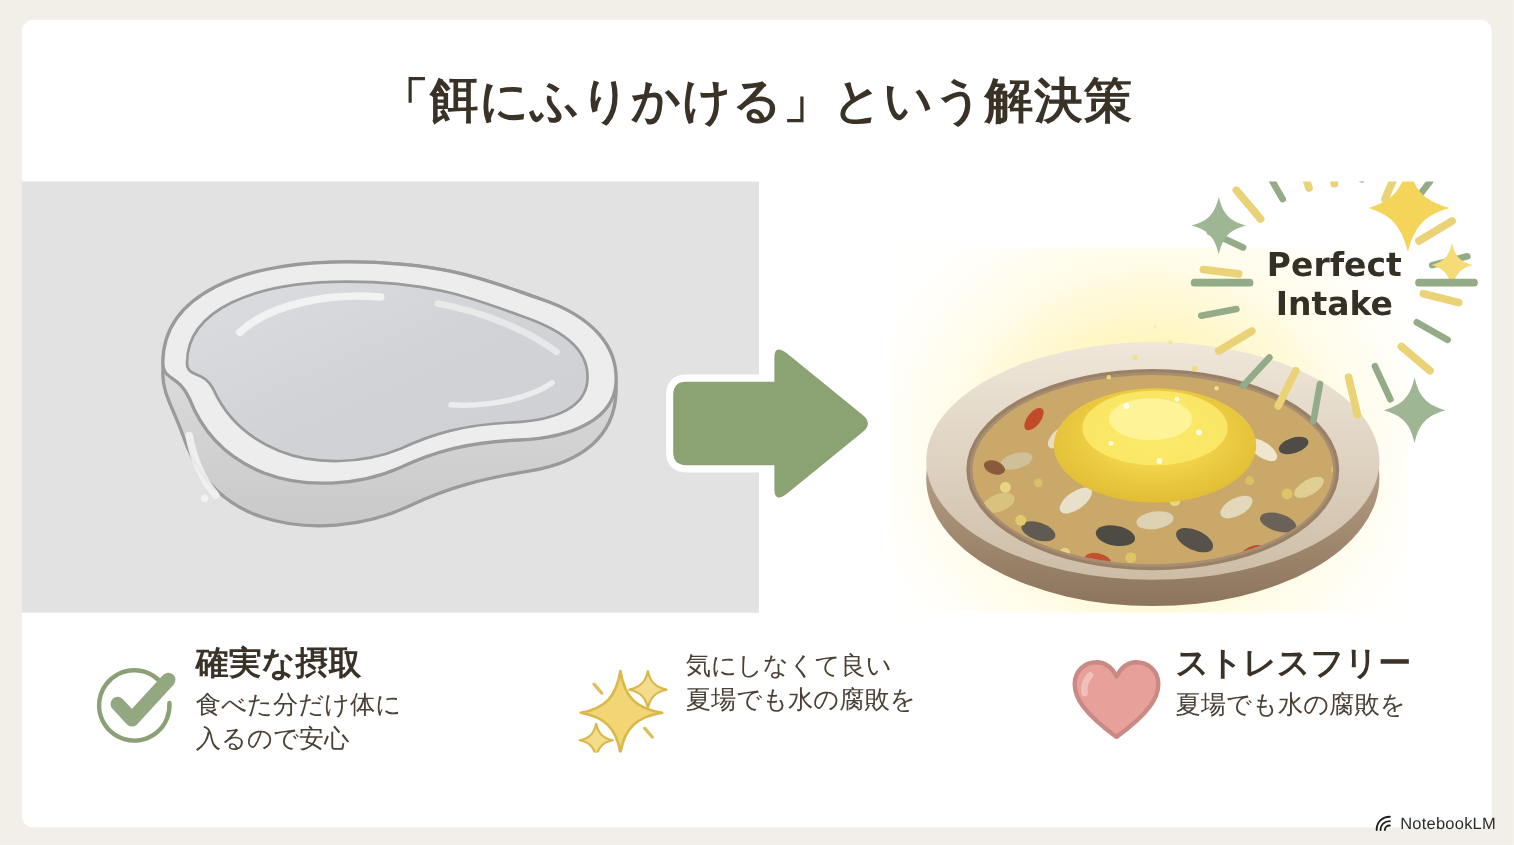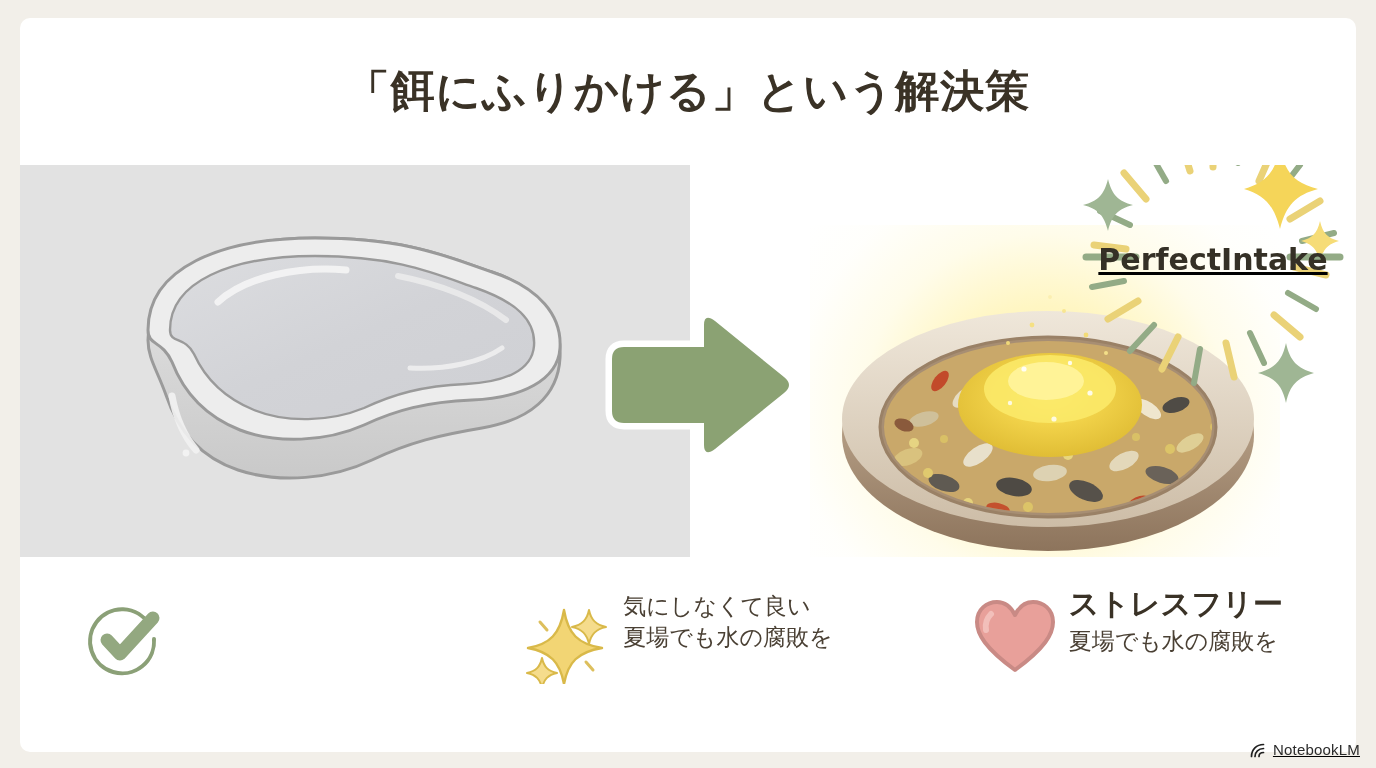--- a/index.html
+++ b/index.html
@@ -114,25 +114,24 @@
     width: 290px;
     height: 290px;
   }
   #badge-text {
     position: absolute;
     left: 358px;
     top: 40px;
     width: 290px;
     height: 110px;
     display: flex;
-    flex-direction: row;
+    flex-direction: column;
     align-items: center;
     justify-content: center;
     line-height: 1.16;
-    text-decoration: underline;
   }
   #badge-text .ln {
     font-size: 30px;
     font-weight: bold;
     color: #353026;
     font-family: "DejaVu Sans", "Liberation Sans", sans-serif;
   }
 
   
   #features {
@@ -174,23 +173,22 @@
     max-width: 250px;
     font-family: "DejaVu Sans", "Liberation Sans", sans-serif;
   }
 
   
   #watermark {
     position: absolute;
     right: 16px;
     bottom: 10px;
     display: flex;
-    align-items: flex-end;
+    align-items: flex-start;
     gap: 6px;
-    text-decoration: underline;
   }
   #watermark .wm-label {
     font-size: 15px;
     color: #2b2b2b;
     letter-spacing: 0.2px;
   }
 </style>
 </head>
 <body>
 
@@ -397,20 +395,27 @@
 
     <div id="features">
 
       <div class="feature">
         <div class="feat-icon">
           <svg width="82" height="82" viewBox="0 0 82 82">
             <path d="M66 26 A32 32 0 1 0 71 41" fill="none" stroke="#8ba077" stroke-width="4" stroke-linecap="round"></path>
             <path d="M24 42 L37 56 L70 20" fill="none" stroke="#93a880" stroke-width="13" stroke-linecap="round" stroke-linejoin="round"></path>
           </svg>
         </div>
+        <div class="feat-text">
+          <div class="feat-title">確実な摂取</div>
+          <div class="feat-desc">
+            <div>食べた分だけ体に</div>
+            <div>入るので安心</div>
+          </div>
+        </div>
       </div>
 
       <div class="feature">
         <div class="feat-icon">
           <svg width="86" height="86" viewBox="0 0 86 86">
             <path d="M38 12 C42 36, 52 46, 76 50 C52 54, 42 64, 38 86 C34 64, 24 54, 2 50 C24 46, 34 36, 38 12 Z" fill="#f2d574" stroke="#d9b949" stroke-width="2.4" stroke-linejoin="round"></path>
             <path d="M63 12 C65 22, 70 27, 80 29 C70 31, 65 36, 63 46 C61 36, 56 31, 46 29 C56 27, 61 22, 63 12 Z" fill="#f5dc8c" stroke="#d9b949" stroke-width="2" stroke-linejoin="round"></path>
             <path d="M16 60 C18 69, 22 73, 31 75 C22 77, 18 81, 16 90 C14 81, 10 77, 1 75 C10 73, 14 69, 16 60 Z" fill="#f5dc8c" stroke="#d9b949" stroke-width="2" stroke-linejoin="round"></path>
             <line x1="14" y1="24" x2="21" y2="32" stroke="#ddbf5d" stroke-width="3" stroke-linecap="round"></line>
             <line x1="60" y1="64" x2="67" y2="72" stroke="#ddbf5d" stroke-width="3" stroke-linecap="round"></line>

